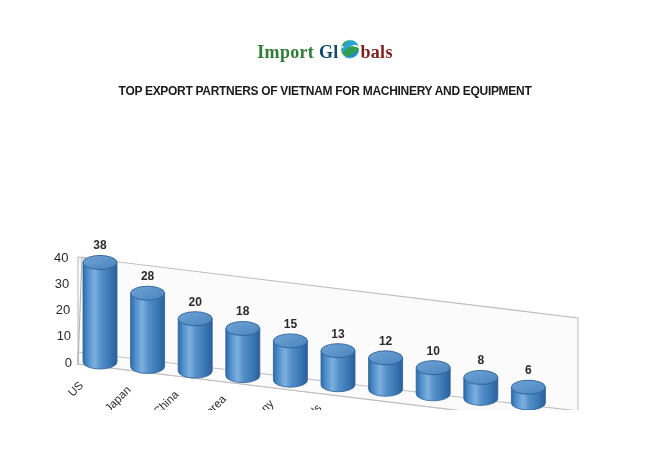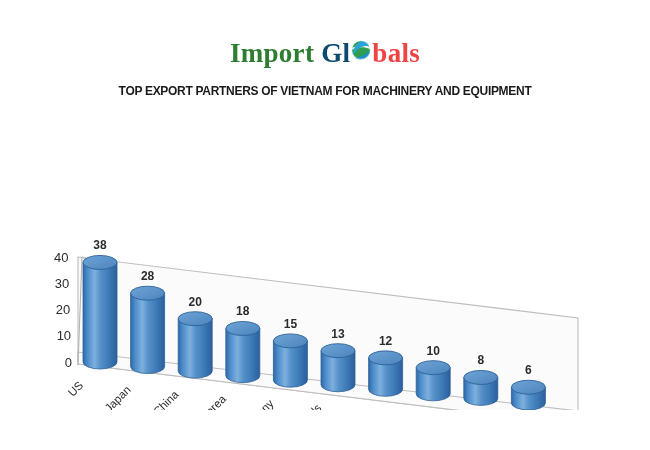--- a/index.html
+++ b/index.html
@@ -19,28 +19,28 @@
   #logo {
     position: absolute;
     top: 38px;
     left: 0;
     width: 650px;
     text-align: center;
     white-space: nowrap;
   }
   #logo .logo-text {
     font-family: "Liberation Serif", serif;
-    font-size: 27px;
+    font-size: 18px;
     font-weight: 700;
     letter-spacing: .3px;
     vertical-align: middle;
   }
   #logo .seg-import { color: #2e7d32; }
   #logo .seg-gl     { color: #0c4a6e; }
-  #logo .seg-bals   { color: #ef4444; }
+  #logo .seg-bals   { color: #7f1d1d; }
   #logo .globe {
     display: inline-block;
     width: 22px;
     height: 22px;
     vertical-align: -3px;
     margin: 0 0px;
   }
 
   
   #chart-title {

